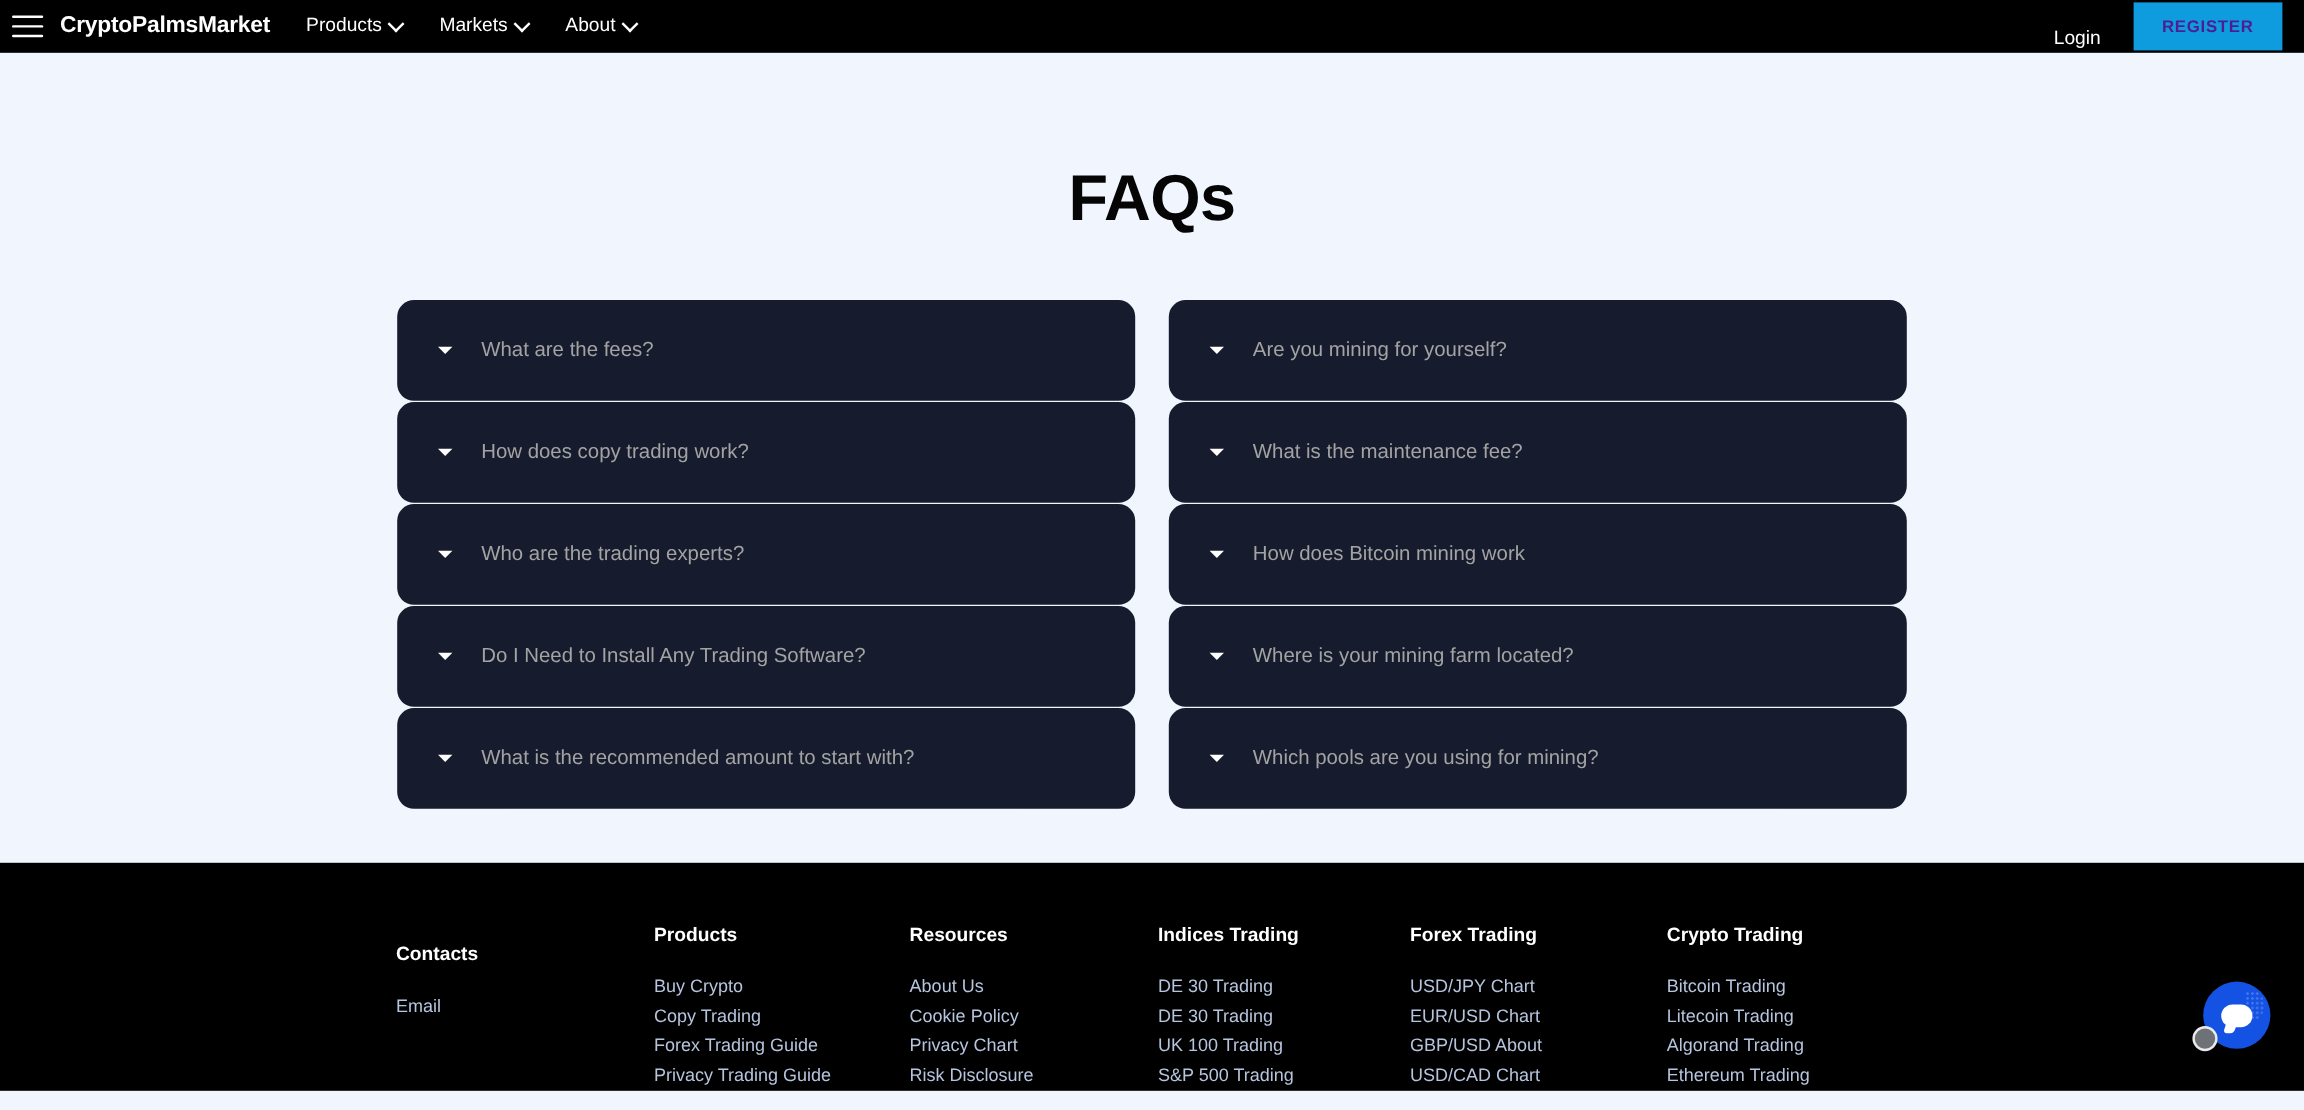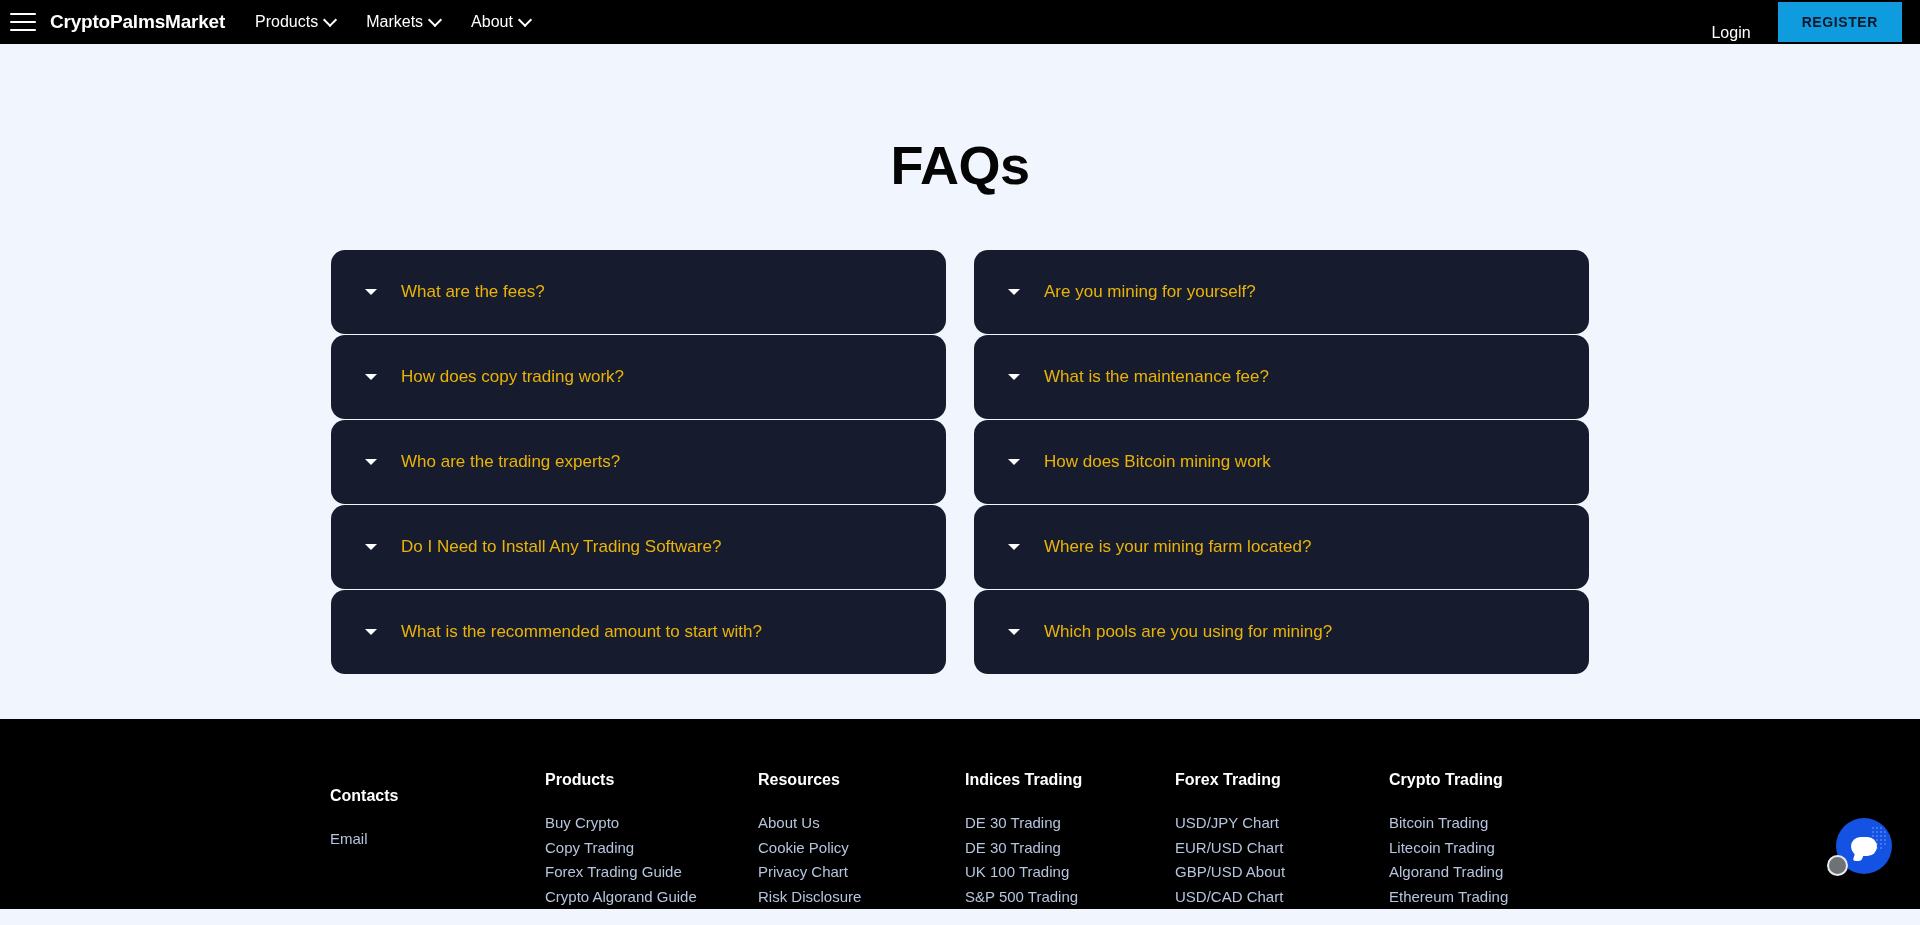--- a/index.html
+++ b/index.html
@@ -62,21 +62,21 @@
   .header-right{
     margin-left:auto;
     display:flex; align-items:flex-end; gap:27px;
     padding-right:18px;
   }
   .login-link{
     color:#ffffff; font-size:16px; cursor:pointer; white-space:nowrap;
   }
   .register-btn{
     background:#0f9cdf;
-    color:#0f172a;
+    color:#4c1d95;
     font-size:14px;
     font-weight:bold;
     letter-spacing:0.6px;
     padding:12px 24px;
     border:none;
     cursor:pointer;
     white-space:nowrap;
     font-family:"Liberation Sans", sans-serif;
   }
 
@@ -117,21 +117,21 @@
 
   .caret{
     width:0; height:0;
     border-left:6px solid transparent;
     border-right:6px solid transparent;
     border-top:6px solid #ffffff;
     margin-right:24px;
     flex:0 0 auto;
   }
   .faq-q{
-    color:#eab308;
+    color:#a3a3a3;
     font-size:17px;
     font-weight:normal;
     white-space:nowrap;
   }
 
   
   .footer{
     background:#000000;
     height:190px;
     position:relative;
@@ -305,21 +305,21 @@
     <div class="fcol c0">
       <div class="fhead">Contacts</div>
       <div class="flink">Email</div>
     </div>
 
     <div class="fcol c1">
       <div class="fhead">Products</div>
       <div class="flink">Buy Crypto</div>
       <div class="flink">Copy Trading</div>
       <div class="flink">Forex Trading Guide</div>
-      <div class="flink">Crypto Algorand Guide</div>
+      <div class="flink">Privacy Trading Guide</div>
     </div>
 
     <div class="fcol c2">
       <div class="fhead">Resources</div>
       <div class="flink">About Us</div>
       <div class="flink">Cookie Policy</div>
       <div class="flink">Privacy Chart</div>
       <div class="flink">Risk Disclosure</div>
     </div>
 

